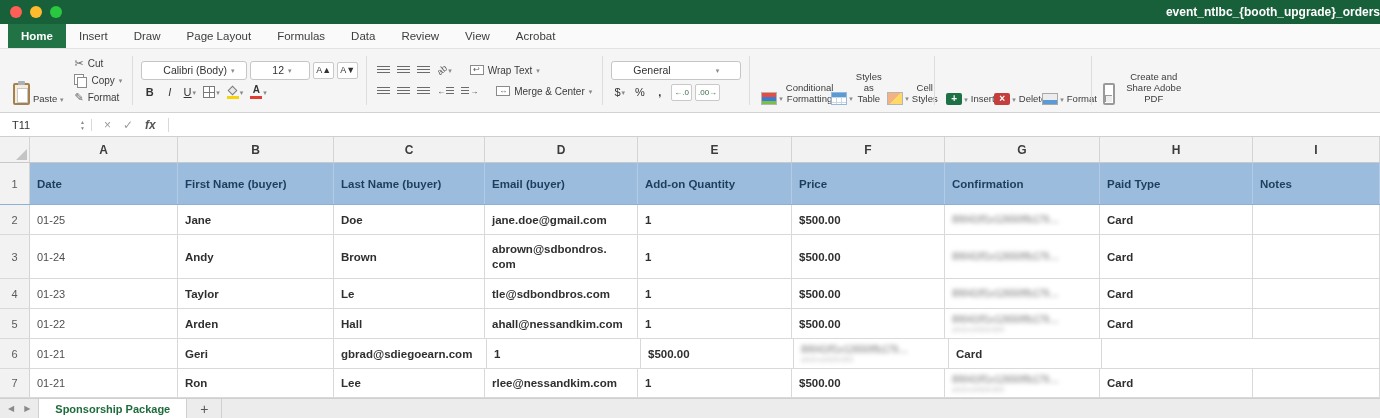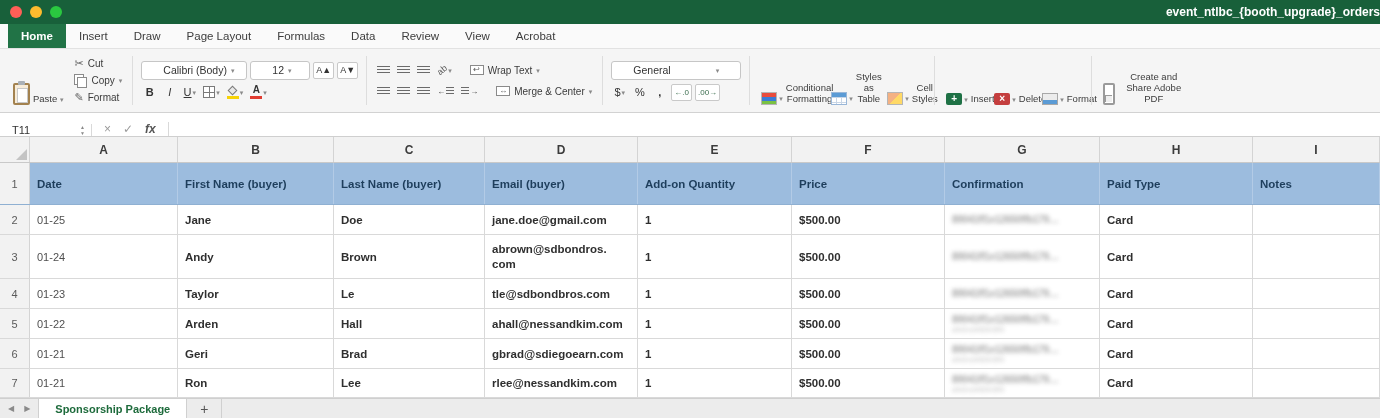--- a/index.html
+++ b/index.html
@@ -62,21 +62,21 @@
   .icon-insert{width:16px;height:12px;background:#1e7145;border-radius:2px;position:relative;display:inline-block;}
   .icon-insert::after{content:"+";position:absolute;inset:0;color:#fff;font-size:10px;line-height:12px;text-align:center;font-weight:bold;}
   .icon-delete{width:16px;height:12px;background:#c43e3e;border-radius:2px;position:relative;display:inline-block;}
   .icon-delete::after{content:"\00d7";position:absolute;inset:0;color:#fff;font-size:10px;line-height:12px;text-align:center;font-weight:bold;}
   .icon-formatcells{width:16px;height:12px;background:#ececec;border:1px solid #a8a8a8;position:relative;display:inline-block;}
   .icon-formatcells::after{content:"";position:absolute;left:0;right:0;bottom:0;height:4px;background:#5b9bd5;}
   .icon-pdf{width:18px;height:22px;border:2px solid #9a9a9a;border-radius:2px;background:#fff;position:relative;display:inline-block;}
   .icon-pdf::after{content:"";position:absolute;right:1px;bottom:1px;width:6px;height:6px;border-left:1px solid #9a9a9a;border-top:1px solid #9a9a9a;background:#eee;}
 
   
-  .formulabar{flex:0 0 24px;background:#fff;border-bottom:1px solid #cfcfcf;display:flex;align-items:flex-end;}
+  .formulabar{flex:0 0 24px;background:#fff;border-bottom:1px solid #cfcfcf;display:flex;align-items:center;}
   .namebox{width:92px;display:flex;align-items:center;justify-content:space-between;padding:0 6px 0 12px;border-right:1px solid #d9d9d9;font-size:11px;color:#333;}
   .stepper{display:flex;flex-direction:column;font-size:5px;color:#8a8a8a;line-height:1.2;align-items:center;}
   .fbtns{display:flex;align-items:center;gap:12px;padding:0 12px;border-right:1px solid #d9d9d9;color:#9a9a9a;font-size:12px;}
   .fx{font-style:italic;font-weight:bold;color:#555;font-size:12px;}
   .formula{flex:1;font-size:11px;color:#333;display:flex;align-items:center;padding:0 8px;}
 
   
   .colhead{flex:0 0 26px;display:flex;background:#f2f2f2;border-bottom:1px solid #c9c9c9;}
   .ch{border-right:1px solid #d4d4d4;display:flex;align-items:center;justify-content:center;font-size:12px;color:#3c3c3c;font-weight:bold;flex:0 0 auto;}
   .corner{width:30px;flex:0 0 30px;position:relative;background:#f2f2f2;border-right:1px solid #d4d4d4;}
@@ -445,21 +445,20 @@
           <span class="redacted2">a9d31c6082b35f9</span>
         </div>
       <div class="cell w-h b">Card</div>
       <div class="cell w-i"></div>
     </div>
 
     <div class="row rh30">
       <div class="rownum">6</div>
       <div class="cell w-a date">01-21</div>
       <div class="cell w-b b">Geri</div>
-      <div class="cell w-c b">Brad</div>
       <div class="cell w-d b">gbrad@sdiegoearn.com</div>
       <div class="cell w-e b">1</div>
       <div class="cell w-f b">$500.00</div>
       <div class="cell w-g conf">
           <span class="redacted">89041ff1e12650ffb179…</span>
           <span class="redacted2">a9d31c6082b35f9</span>
         </div>
       <div class="cell w-h b">Card</div>
       <div class="cell w-i"></div>
     </div>

